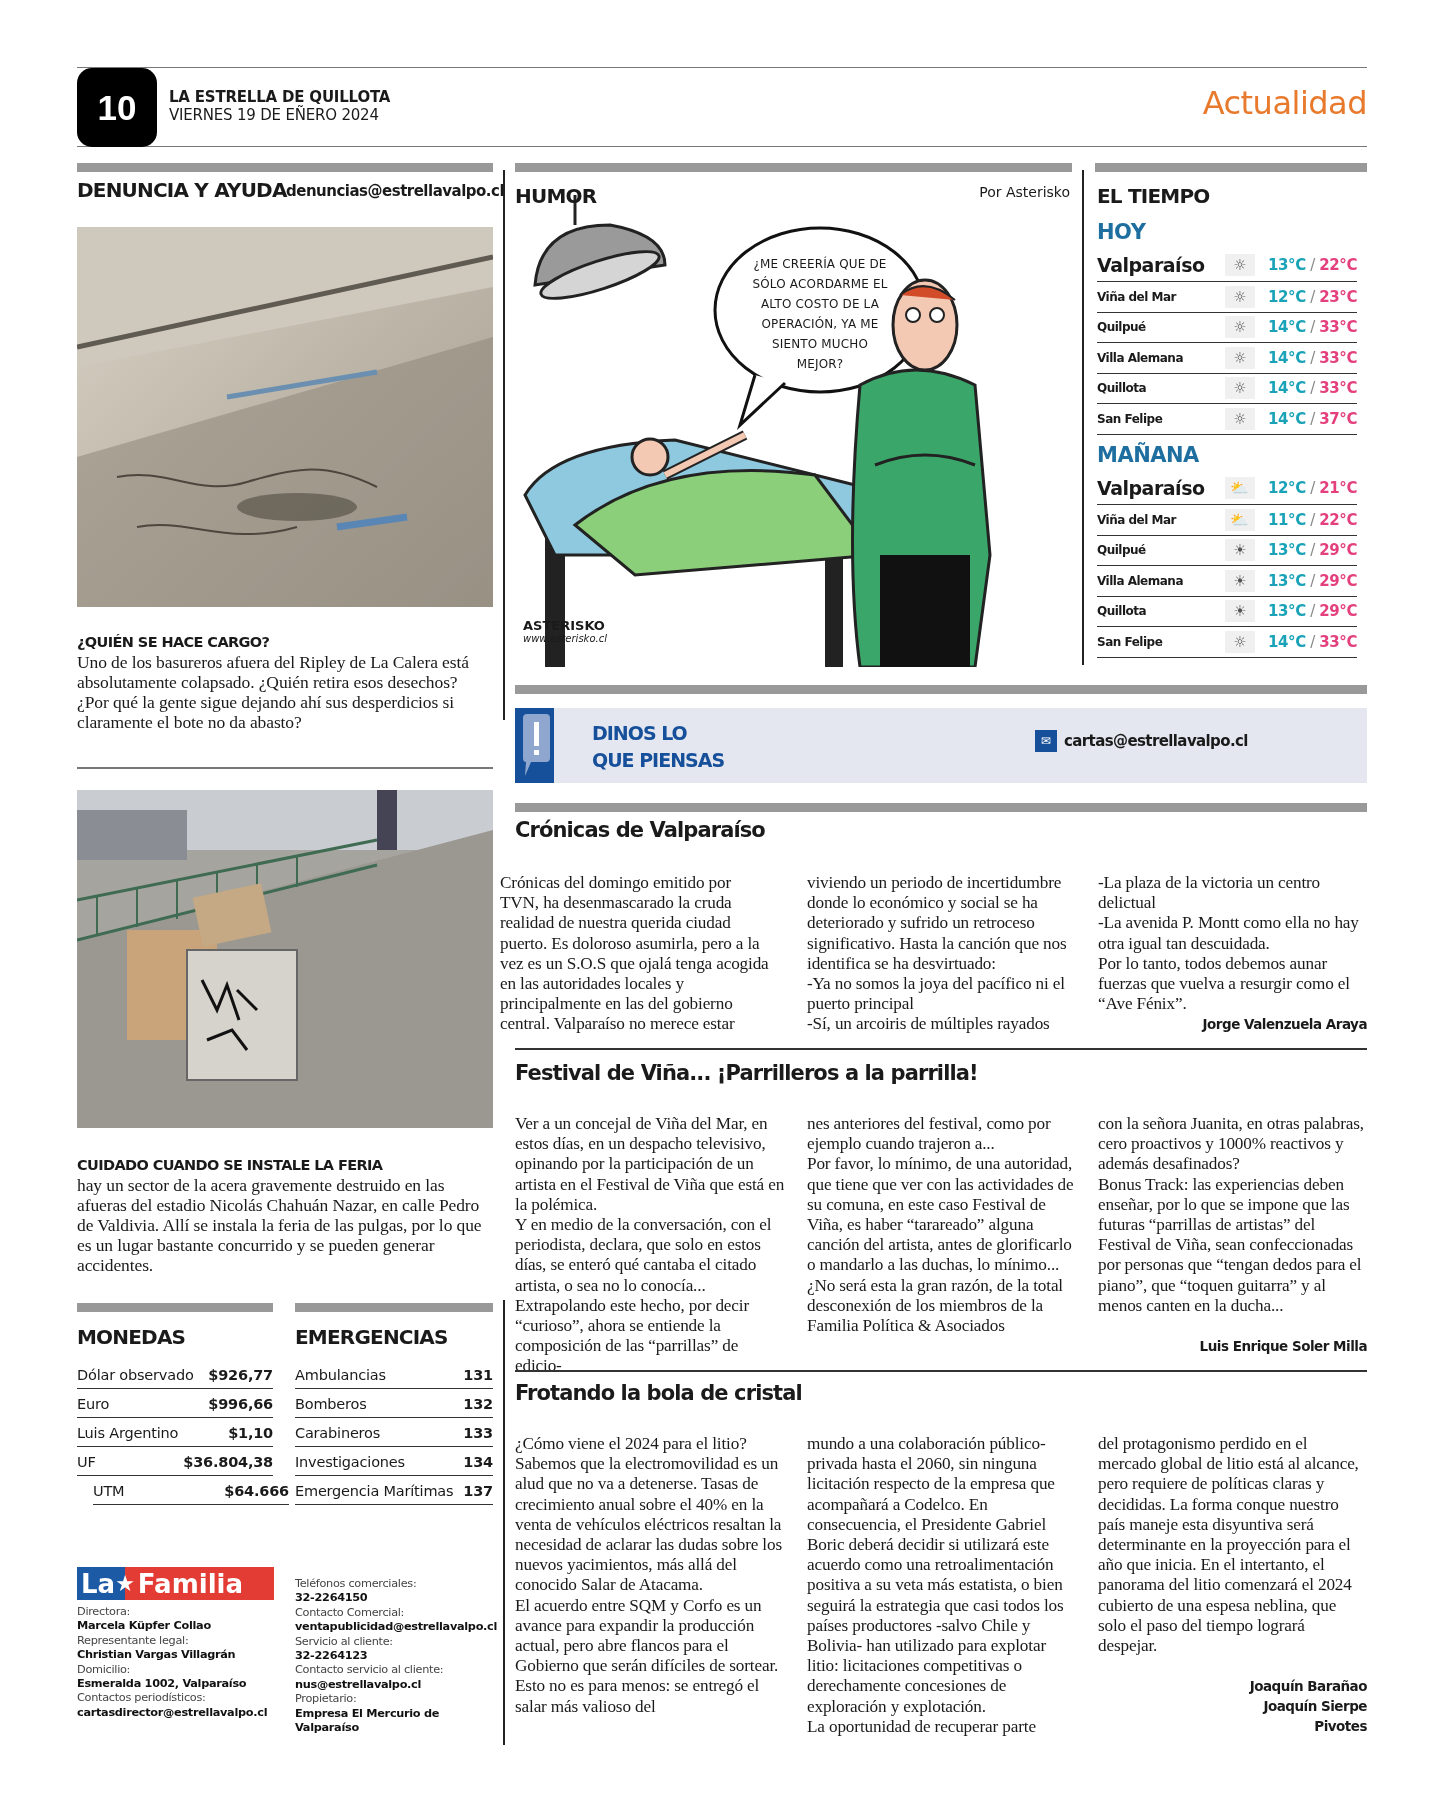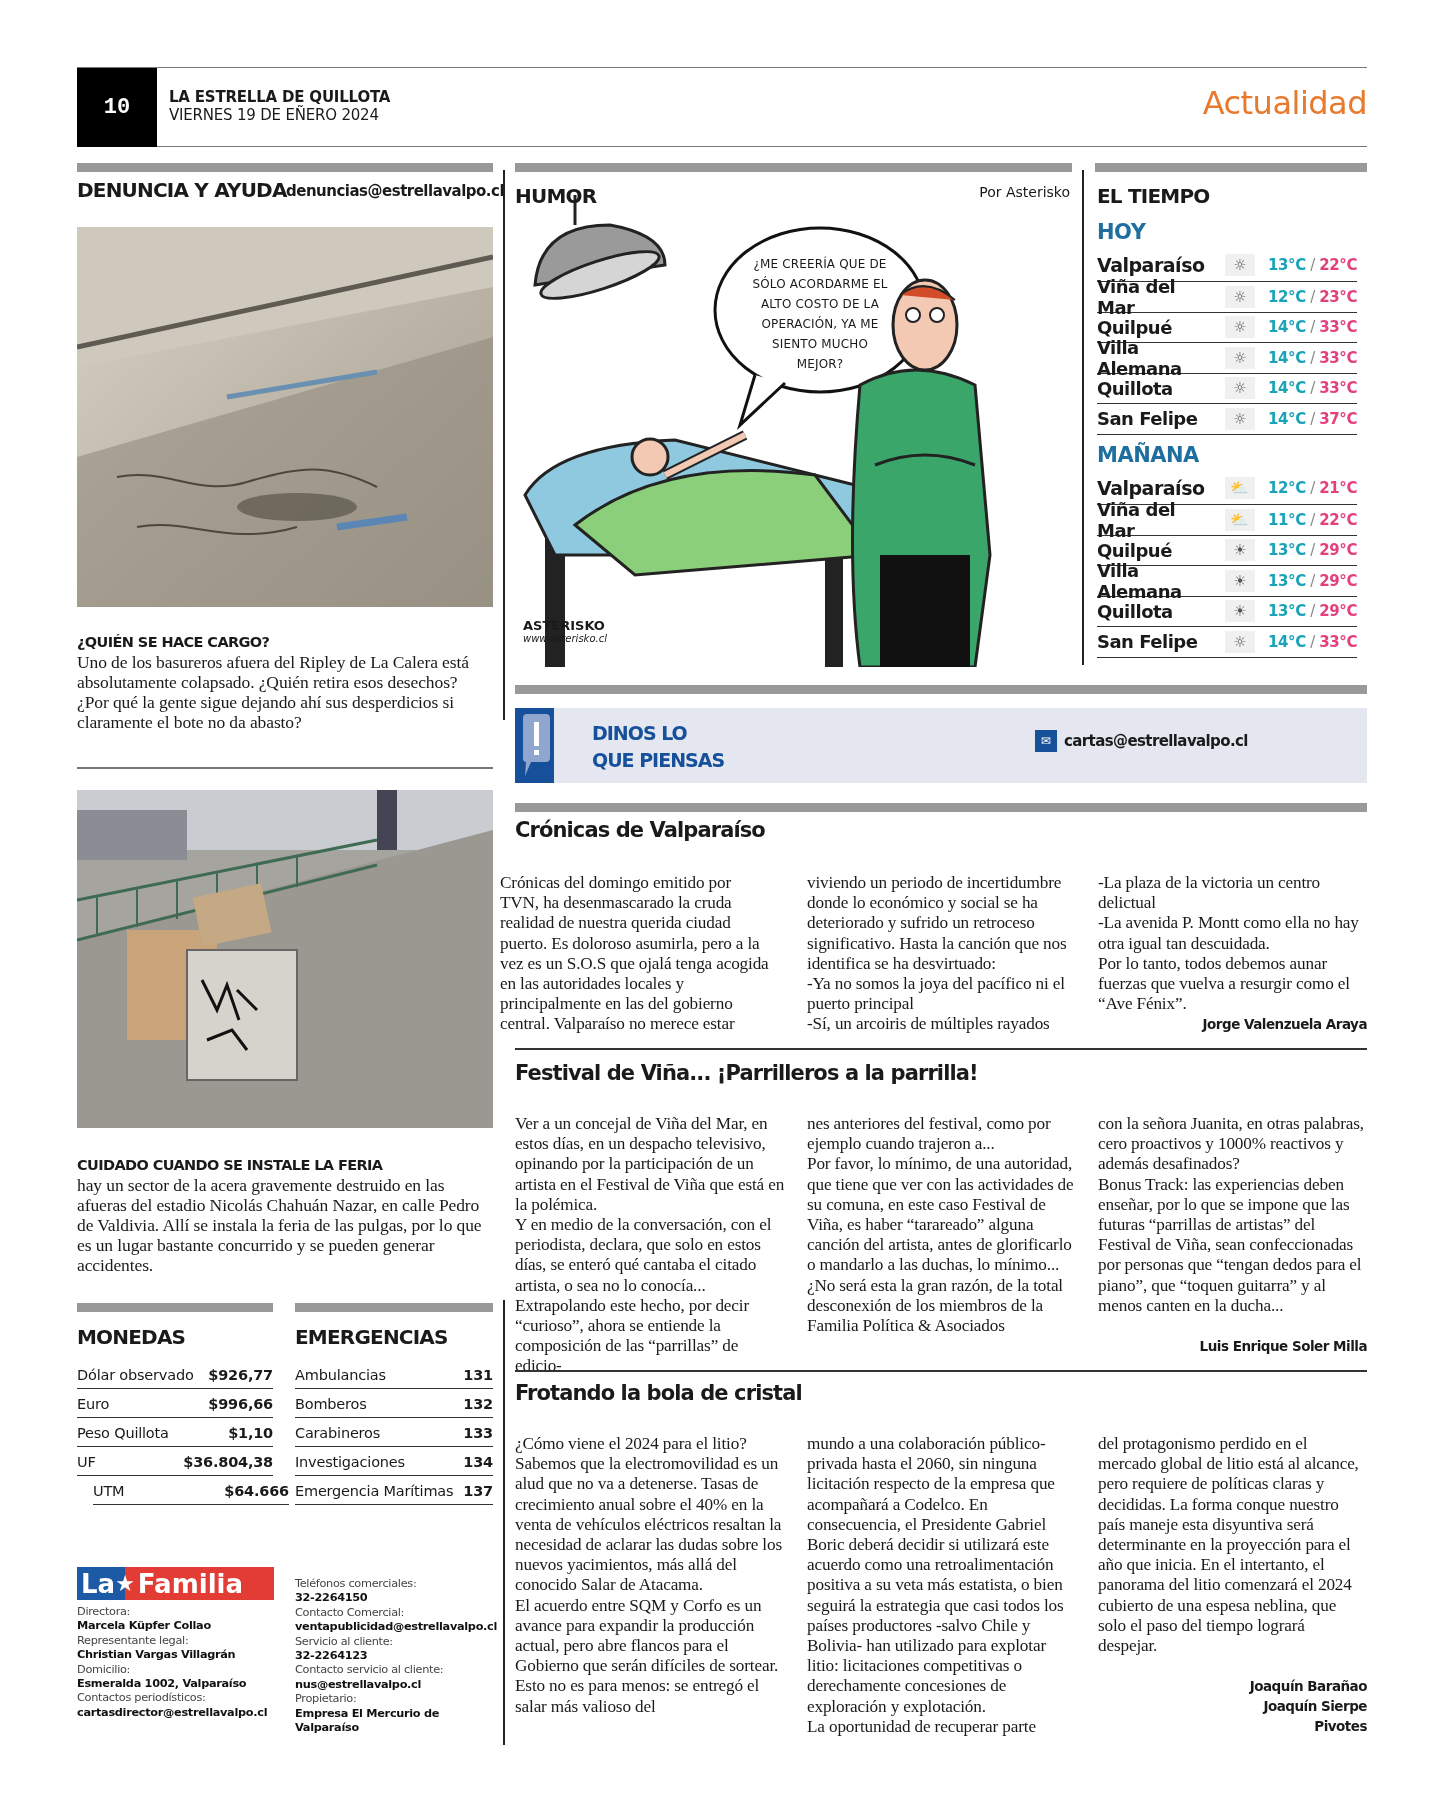--- a/index.html
+++ b/index.html
@@ -2,21 +2,21 @@
 <html><head>
 <meta charset="utf-8">
 <style>
   * { box-sizing: border-box; margin: 0; padding: 0; }
   html, body { width: 1440px; height: 1800px; background: #fff; overflow: hidden; }
   body { position: relative; font-family: "Liberation Serif", serif; color: #1a1a1a; }
   .abs { position: absolute; }
 
   
   #masthead { left: 77px; top: 67px; width: 1290px; height: 80px; border-top: 1.5px solid #777; border-bottom: 1.5px solid #777; }
-  #page-num { left: 0; top: 0; width: 80px; height: 79px; background: #000; color: #fff; font-family: Liberation Mono, monospace; font-weight: bold; font-size: 22px; display: flex; align-items: center; justify-content: center; }
+  #page-num { left: 0; top: 0; width: 80px; height: 79px; background: #000; color: #fff; font-family: Liberation Sans, sans-serif; font-weight: bold; font-size: 35px; display: flex; align-items: center; justify-content: center; border-radius: 15px; }
   #paper-name { left: 92px; top: 20px; font-family: "DejaVu Sans", sans-serif; font-weight: bold; font-size: 15px; letter-spacing: -0.2px; }
   #paper-date { left: 92px; top: 38px; font-family: "DejaVu Sans", sans-serif; font-size: 15px; letter-spacing: -0.2px; }
   #section-name { right: 0; top: 16px; font-family: "DejaVu Sans", sans-serif; font-size: 32px; color: #e87a2d; letter-spacing: -0.5px; }
 
   .gray-bar { background: #999; height: 9px; }
   .vrule { position: absolute; width: 1.5px; background: #222; }
   .hrule { position: absolute; height: 1.5px; background: #888; }
 
   
   #denuncia-title { left: 77px; top: 178px; font-family: "DejaVu Sans", sans-serif; font-weight: bold; font-size: 20px; letter-spacing: -0.8px; }
@@ -29,21 +29,21 @@
   #humor-label { left: 515px; top: 184px; font-family: "DejaVu Sans", sans-serif; font-weight: bold; font-size: 20px; letter-spacing: -0.8px; }
   #humor-credit { left: 900px; top: 184px; width: 170px; text-align: right; font-family: "DejaVu Sans", sans-serif; font-size: 14px; }
   #cartoon { left: 515px; top: 195px; width: 560px; height: 472px; }
   #bubble-text { left: 745px; top: 254px; width: 150px; text-align: center; font-family: "DejaVu Sans", sans-serif; font-size: 13px; line-height: 20px; letter-spacing: 0.2px; transform: scaleX(0.92); }
   #cartoon-sign { left: 523px; top: 618px; font-family: "DejaVu Sans", sans-serif; font-size: 10px; font-style: italic; }
 
   
   #weather-title { left: 1097px; top: 184px; font-family: "DejaVu Sans", sans-serif; font-weight: bold; font-size: 20px; letter-spacing: -0.8px; }
   .wx-head { position: absolute; left: 1097px; font-family: "DejaVu Sans", sans-serif; font-weight: bold; font-size: 21px; color: #1e6fa0; letter-spacing: -0.5px; }
   .wx-row { position: absolute; left: 1097px; width: 260px; display: flex; align-items: center; border-bottom: 1.5px solid #333; font-family: "DejaVu Sans", sans-serif; }
-  .wx-city { font-weight: bold; font-size: 18px; letter-spacing: -0.5px; width: 120px; }
+  .wx-city { font-weight: bold; font-size: 12px; letter-spacing: -0.5px; width: 120px; }
   .wx-city.big { font-size: 19px; }
   .wx-icon { width: 30px; height: 22px; background: #f0f0f0; display: flex; align-items: center; justify-content: center; font-size: 15px; color: #555; margin-left: 8px; }
   .wx-temp { margin-left: auto; font-weight: bold; font-size: 15px; letter-spacing: -0.4px; white-space: nowrap; }
   .t-min { color: #1aa3b8; }
   .t-sep { color: #888; font-weight: normal; }
   .t-max { color: #e3407d; }
 
   
   #dinos { left: 515px; top: 708px; width: 852px; height: 75px; background: #e4e7f0; }
   #dinos-iconbox { left: 0; top: 0; width: 39px; height: 75px; background: #17509a; }
@@ -148,21 +148,21 @@
 <div id="monedas-table">
     <div class="tbl-row" style="left:77px;top:1361px;width:196px;">
       <span>Dólar observado</span>
       <b>$926,77</b>
     </div>
     <div class="tbl-row" style="left:77px;top:1390px;width:196px;">
       <span>Euro</span>
       <b>$996,66</b>
     </div>
     <div class="tbl-row" style="left:77px;top:1419px;width:196px;">
-      <span>Peso Quillota</span>
+      <span>Luis Argentino</span>
       <b>$1,10</b>
     </div>
     <div class="tbl-row" style="left:77px;top:1448px;width:196px;gap:44px;">
       <span>UF</span>
       <b>$36.804,38</b>
     </div>
     <div class="tbl-row" style="left:77px;top:1477px;width:196px;margin-left:16px;">
       <span>UTM</span>
       <b>$64.666</b>
     </div>

